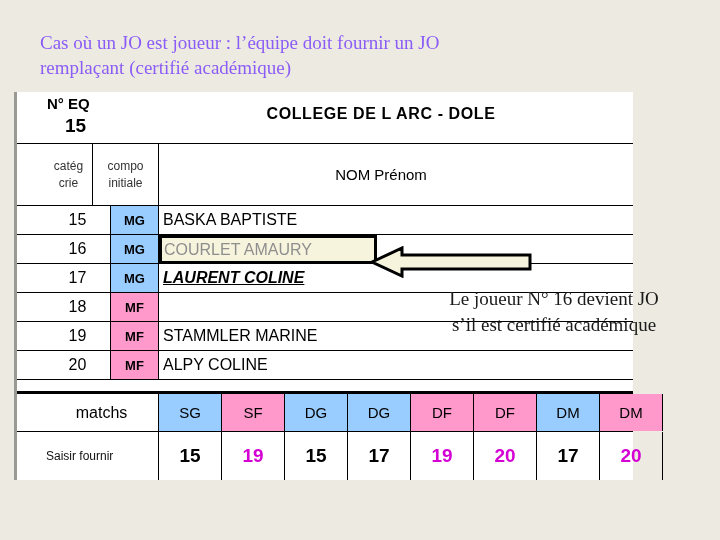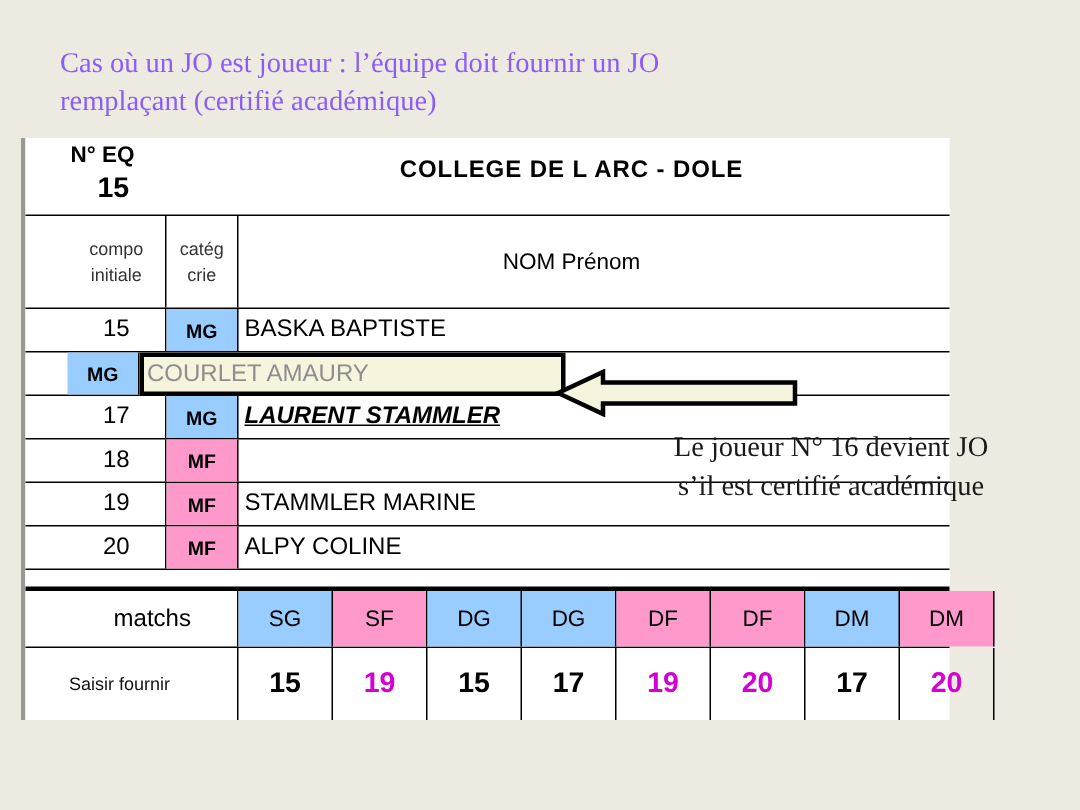--- a/index.html
+++ b/index.html
@@ -255,45 +255,46 @@
 
     <div class="row" id="title-row">
       <div id="eq-block" class="cell">
         <div id="eq-label">N° EQ</div>
         <div id="eq-value">15</div>
       </div>
       <div id="school-name">COLLEGE DE L ARC - DOLE</div>
     </div>
 
     <div class="row" id="subhead-row">
+      <div class="cell c-cat">
+        <span class="sh-l1">catég</span>
+        <span class="sh-l2">crie</span>
+      </div>
       <div class="cell c-num">
         <span class="sh-l1">compo</span>
         <span class="sh-l2">initiale</span>
       </div>
-      <div class="cell c-cat">
-        <span class="sh-l1">catég</span>
-        <span class="sh-l2">crie</span>
-      </div>
       <div class="cell c-name">NOM Prénom</div>
     </div>
 
     <div id="players-container">
         <div class="row prow">
           <div class="cell c-num">15</div>
           <div class="cell c-cat cat-mg">MG</div>
           <div class="cell c-name nm-plain">BASKA BAPTISTE</div>
         </div>
         <div class="row prow boxed">
+          <div class="cell c-num">16</div>
           <div class="cell c-cat cat-mg">MG</div>
           <div class="cell c-name nm-faded">COURLET AMAURY</div>
         </div>
         <div class="row prow">
           <div class="cell c-num">17</div>
           <div class="cell c-cat cat-mg">MG</div>
-          <div class="cell c-name nm-emph">LAURENT STAMMLER</div>
+          <div class="cell c-name nm-emph">LAURENT COLINE</div>
         </div>
         <div class="row prow">
           <div class="cell c-num">18</div>
           <div class="cell c-cat cat-mf">MF</div>
         </div>
         <div class="row prow">
           <div class="cell c-num">19</div>
           <div class="cell c-cat cat-mf">MF</div>
           <div class="cell c-name nm-plain">STAMMLER MARINE</div>
         </div>

